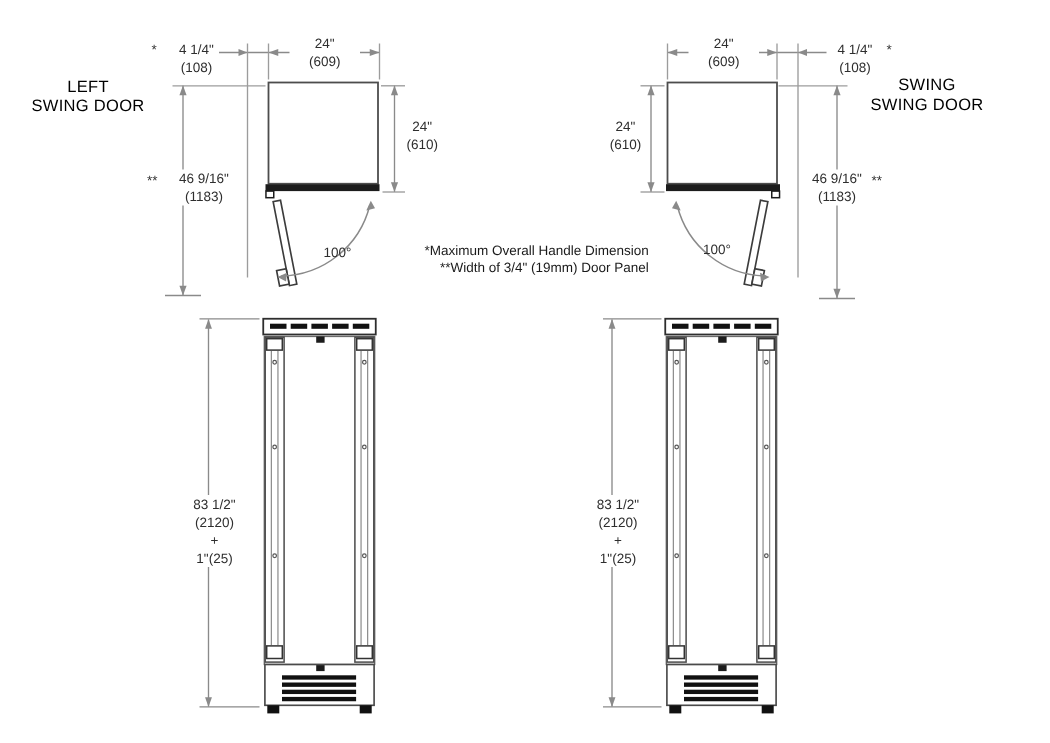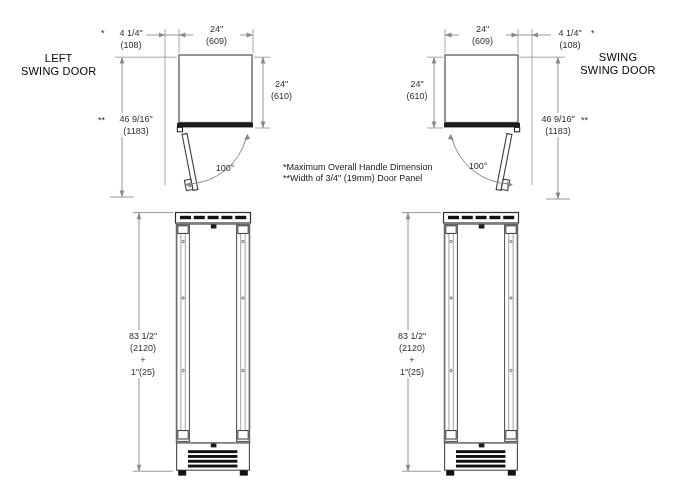--- a/index.html
+++ b/index.html
@@ -152,21 +152,21 @@
 
   <div class="hdr" style="left:21px;top:52px;">
     <div>LEFT</div>
     <div>SWING DOOR</div>
   </div>
   <div class="hdr rgt" style="left:558px;top:51px;width:120px;">
     <div>SWING</div>
     <div>SWING DOOR</div>
   </div>
 
-  <div class="note" style="left:283px;top:162px;">
+  <div class="note" style="left:283px;top:162px;text-align:right;">
     <div>*Maximum Overall Handle Dimension</div>
     <div>**Width of 3/4" (19mm) Door Panel</div>
   </div>
 
   <div class="star" style="left:101px;top:29px;">*</div>
   <div class="txt ctr" style="left:112px;top:27px;width:38px;">
     <div>4 1/4"</div>
     <div>(108)</div>
   </div>
   <div class="txt ctr bgw" style="left:193px;top:23px;width:45px;">

